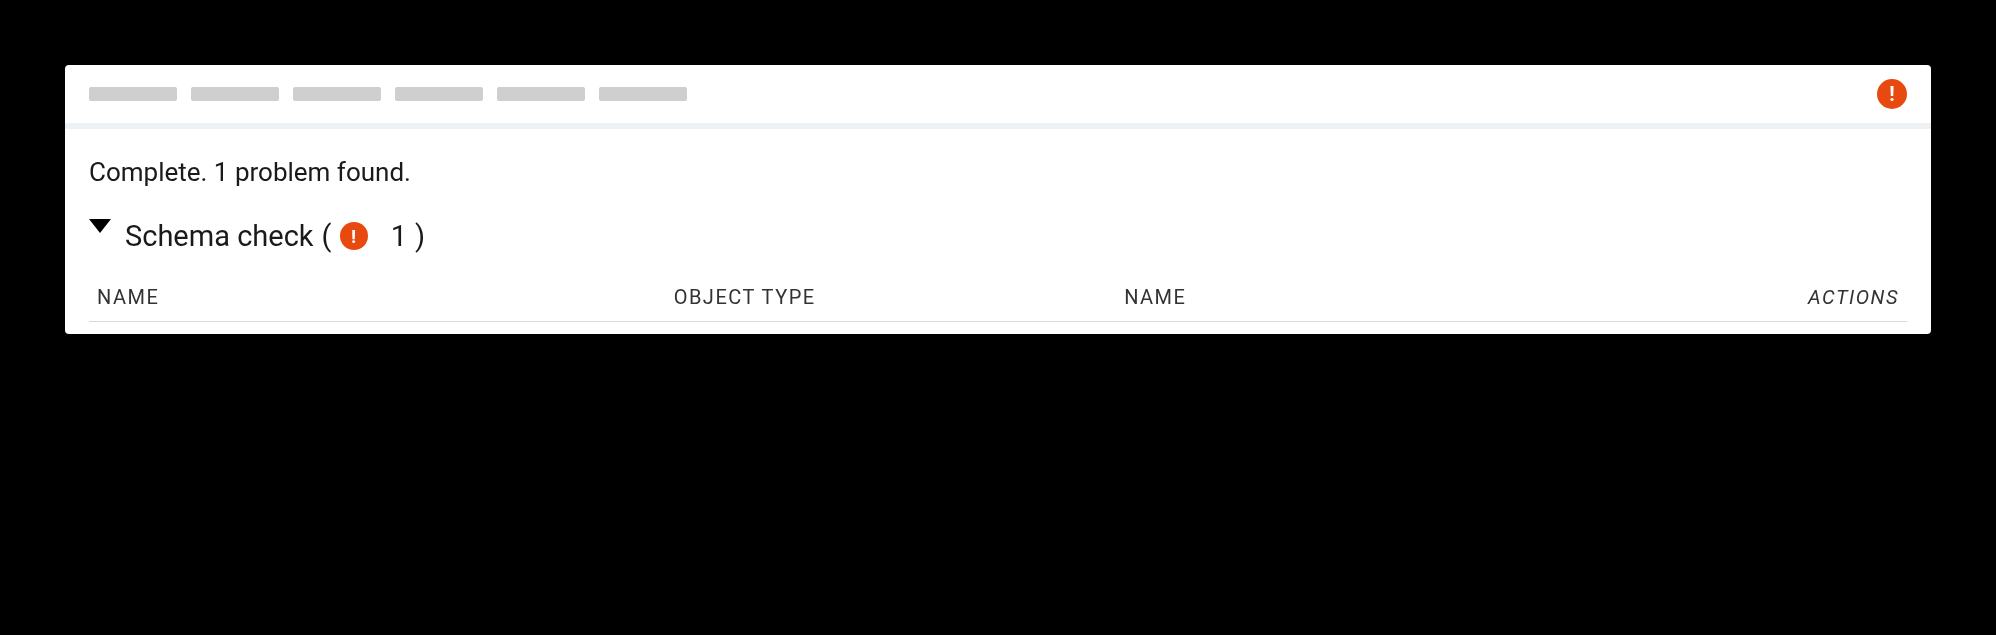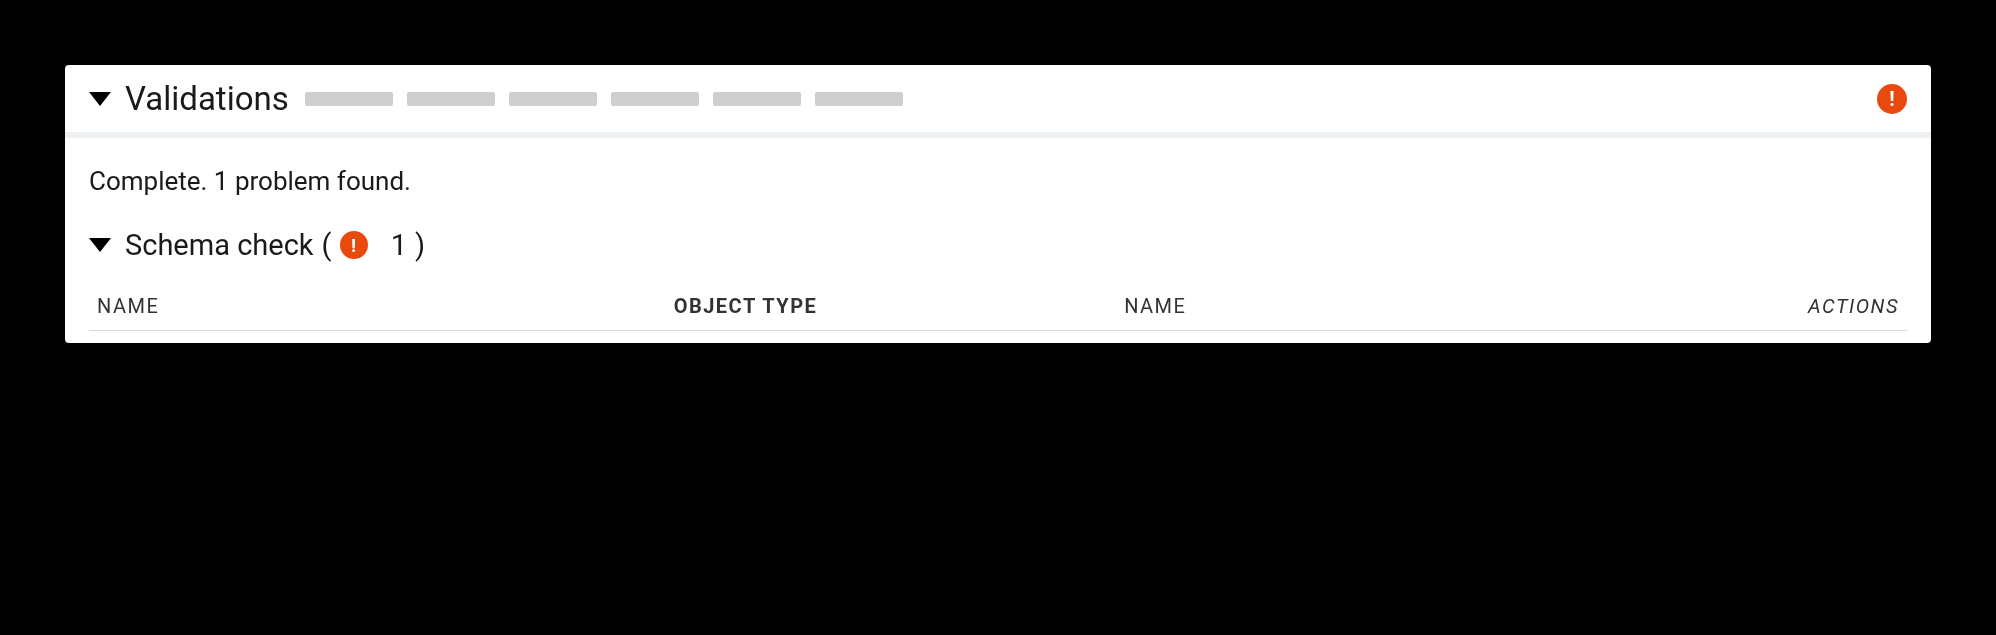--- a/index.html
+++ b/index.html
@@ -83,21 +83,21 @@
       padding: 28px 24px 12px 24px;
     }
     .status-line {
       font-size: 26px;
       font-weight: 400;
       color: #1a1a1a;
       margin-bottom: 32px;
     }
     .subsection-header {
       display: flex;
-      align-items: center;
+      align-items: flex-start;
       gap: 14px;
       margin-bottom: 20px;
     }
     .subsection-title {
       font-size: 29px;
       font-weight: 400;
       color: #1a1a1a;
       display: flex;
       align-items: center;
       gap: 8px;
@@ -115,21 +115,21 @@
       padding: 12px 8px;
       border-bottom: 1px solid #d9d9d9;
     }
     .th {
       font-size: 20px;
       letter-spacing: 1.5px;
       color: #333;
       font-weight: 400;
     }
     .col-name { width: 32%; }
-    .col-obj  { width: 25%; font-weight: bold; }
+    .col-obj  { width: 25%; }
     .col-err  { width: 32%; }
     .col-act  { width: 11%; text-align: right; font-style: italic; }
     .trow {
       display: flex;
       padding: 22px 8px 16px 8px;
       align-items: center;
     }
     .td {
       font-size: 25px;
       color: #1a1a1a;
@@ -152,24 +152,20 @@
       height: 6px;
       background: #1a1a1a;
       border-radius: 50%;
     }
   </style>
 </head>
 <body>
 
 <div class="panel">
   <div class="panel-header">
-    <div class="header-left">
-      <span class="caret-down"></span>
-      <span class="panel-title">Validations</span>
-    </div>
     <div class="skeleton-group">
       <div class="skeleton-bar"></div>
       <div class="skeleton-bar"></div>
       <div class="skeleton-bar"></div>
       <div class="skeleton-bar"></div>
       <div class="skeleton-bar"></div>
       <div class="skeleton-bar"></div>
     </div>
     <div class="header-right">
       <span class="warn-circle">!</span>

